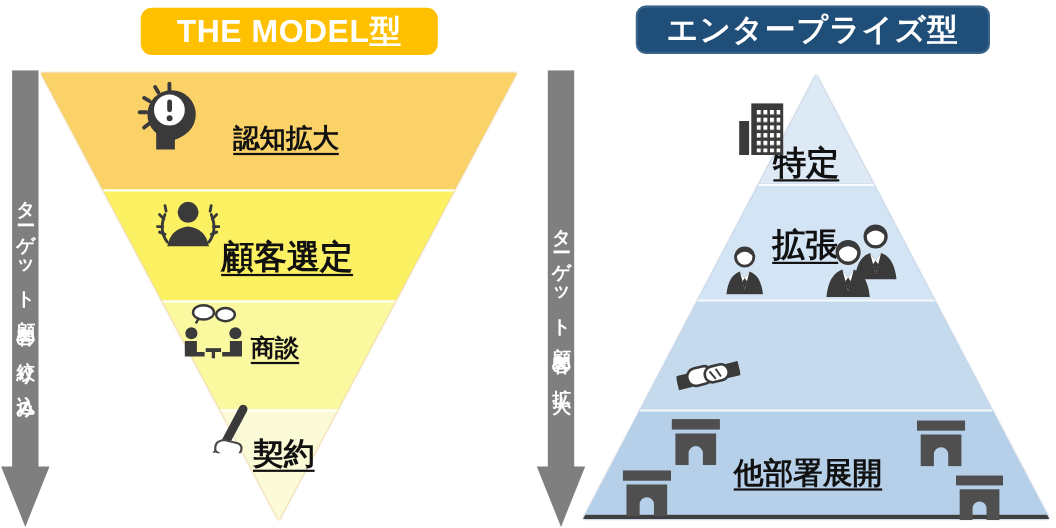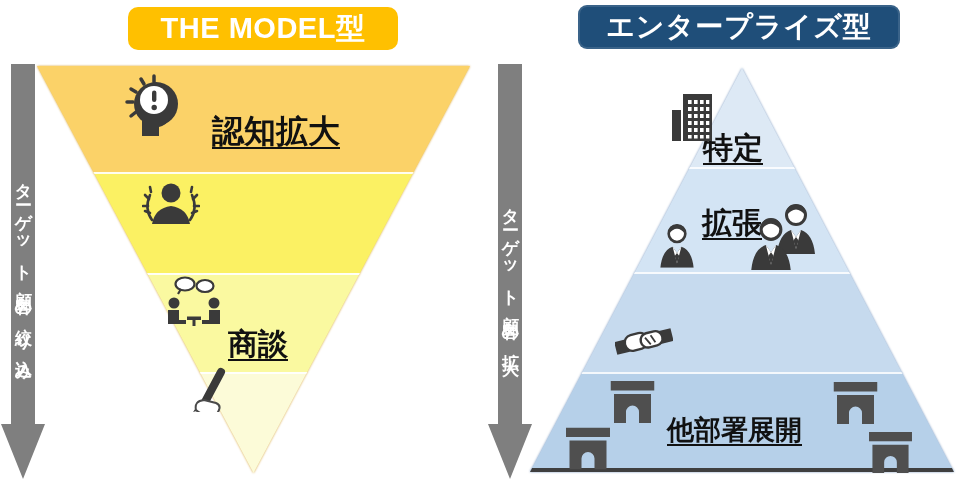--- a/index.html
+++ b/index.html
@@ -40,23 +40,23 @@
   #pyramid{position:relative;width:100%;height:100%;clip-path:polygon(50% 0,100% 100%,0 100%);}
   .p1{top:0;height:99px;}
   .p2{top:99px;height:105px;border-top:2px solid rgba(255,255,255,.85);}
   .p3{top:204px;height:100px;border-top:2px solid rgba(255,255,255,.85);}
   .p4{top:304px;height:100px;border-top:2px solid rgba(255,255,255,.85);}
   .p-base{position:absolute;left:0;bottom:0;width:100%;height:4px;}
 
   
   .lbl{position:absolute;color:#111;font-weight:700;white-space:nowrap;
     text-decoration:underline;text-decoration-thickness:2px;text-underline-offset:5px;}
-  #lbl-ninchi {left:212px;top:110px;font-size:32px;}
+  #lbl-ninchi {left:212px;top:110px;font-size:24px;}
   #lbl-kokyaku{left:201px;top:214px;font-size:30px;}
-  #lbl-shodan {left:228px;top:324px;font-size:30px;}
+  #lbl-shodan {left:228px;top:302px;font-size:22px;}
   #lbl-keiyaku{left:230px;top:394px;font-size:28px;}
   #lbl-tokutei{left:703px;top:128px;font-size:30px;}
   #lbl-kakucho{left:702px;top:203px;font-size:30px;}
   #lbl-kankei {left:680px;top:304px;font-size:30px;}
   #lbl-tabusho{left:667px;top:412px;font-size:27px;}
 
   .icon{position:absolute;}
 </style>
 </head>
 <body>
@@ -110,21 +110,23 @@
     <div id="pyramid">
       <div class="band p1" style="background-color: rgb(221, 233, 245);"></div>
       <div class="band p2" style="background-color: rgb(211, 228, 244);"></div>
       <div class="band p3" style="background-color: rgb(198, 218, 238);"></div>
       <div class="band p4" style="background-color: rgb(182, 208, 233);"></div>
       <div class="p-base" style="background-color: rgb(63, 63, 63);"></div>
     </div>
   </div>
 
   <span id="lbl-ninchi" class="lbl">認知拡大</span>
+  <span id="lbl-kokyaku" class="lbl">顧客選定</span>
   <span id="lbl-shodan" class="lbl">商談</span>
+  <span id="lbl-keiyaku" class="lbl">契約</span>
 
   <span id="lbl-tokutei" class="lbl">特定</span>
   <span id="lbl-kakucho" class="lbl">拡張</span>
   <span id="lbl-tabusho" class="lbl">他部署展開</span>
 
   <svg class="icon" style="left:114px;top:72px" width="76" height="68" viewBox="0 0 76 68">
     <g stroke="#3a3a3a" stroke-width="3.5" stroke-linecap="round">
       <line x1="40" y1="10" x2="40" y2="4"></line>
       <line x1="30" y1="12" x2="27" y2="7"></line>
       <line x1="22" y1="20" x2="17" y2="17"></line>

